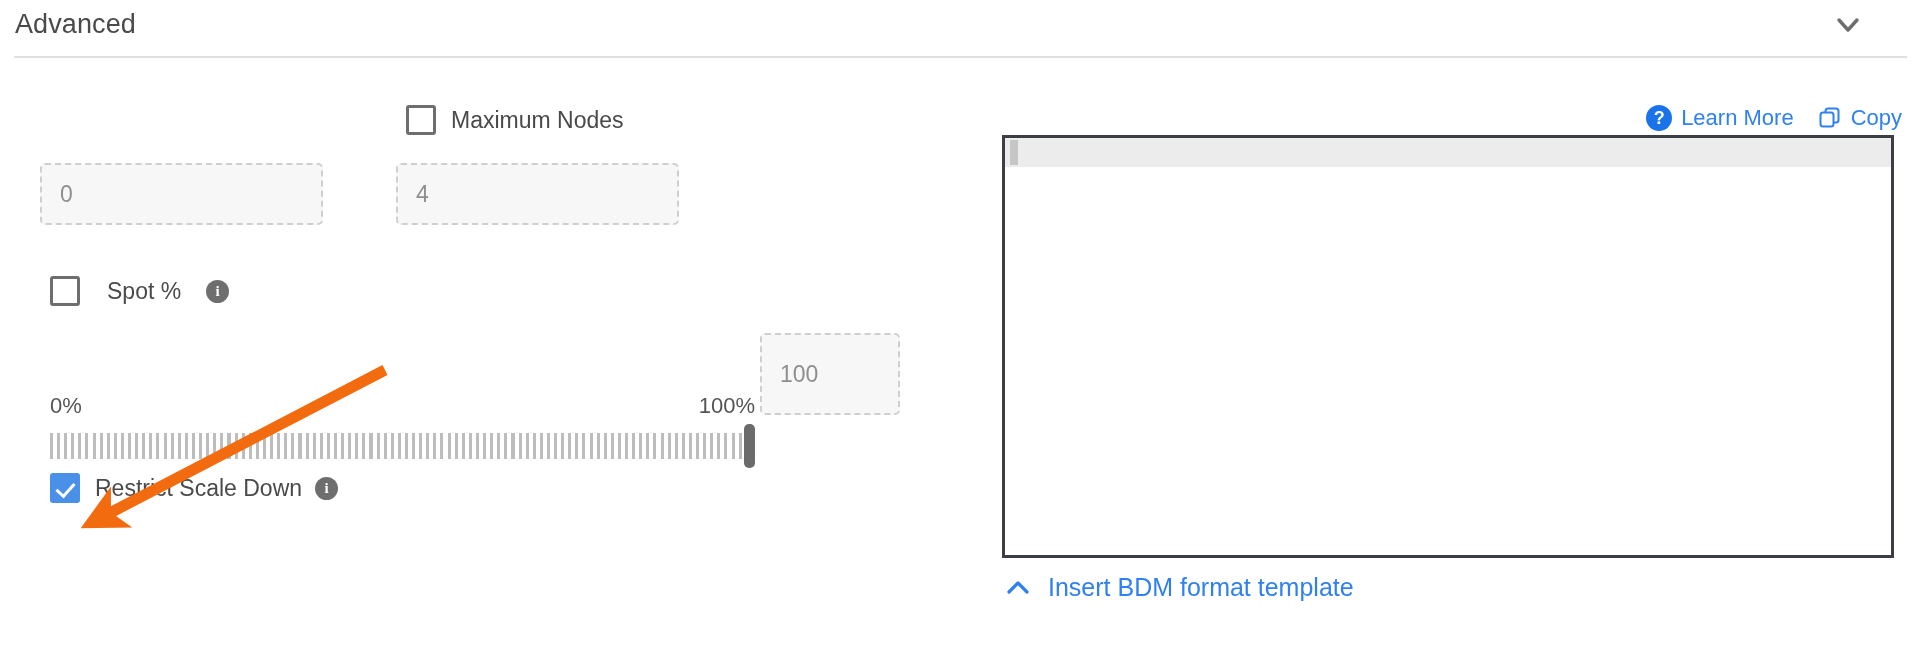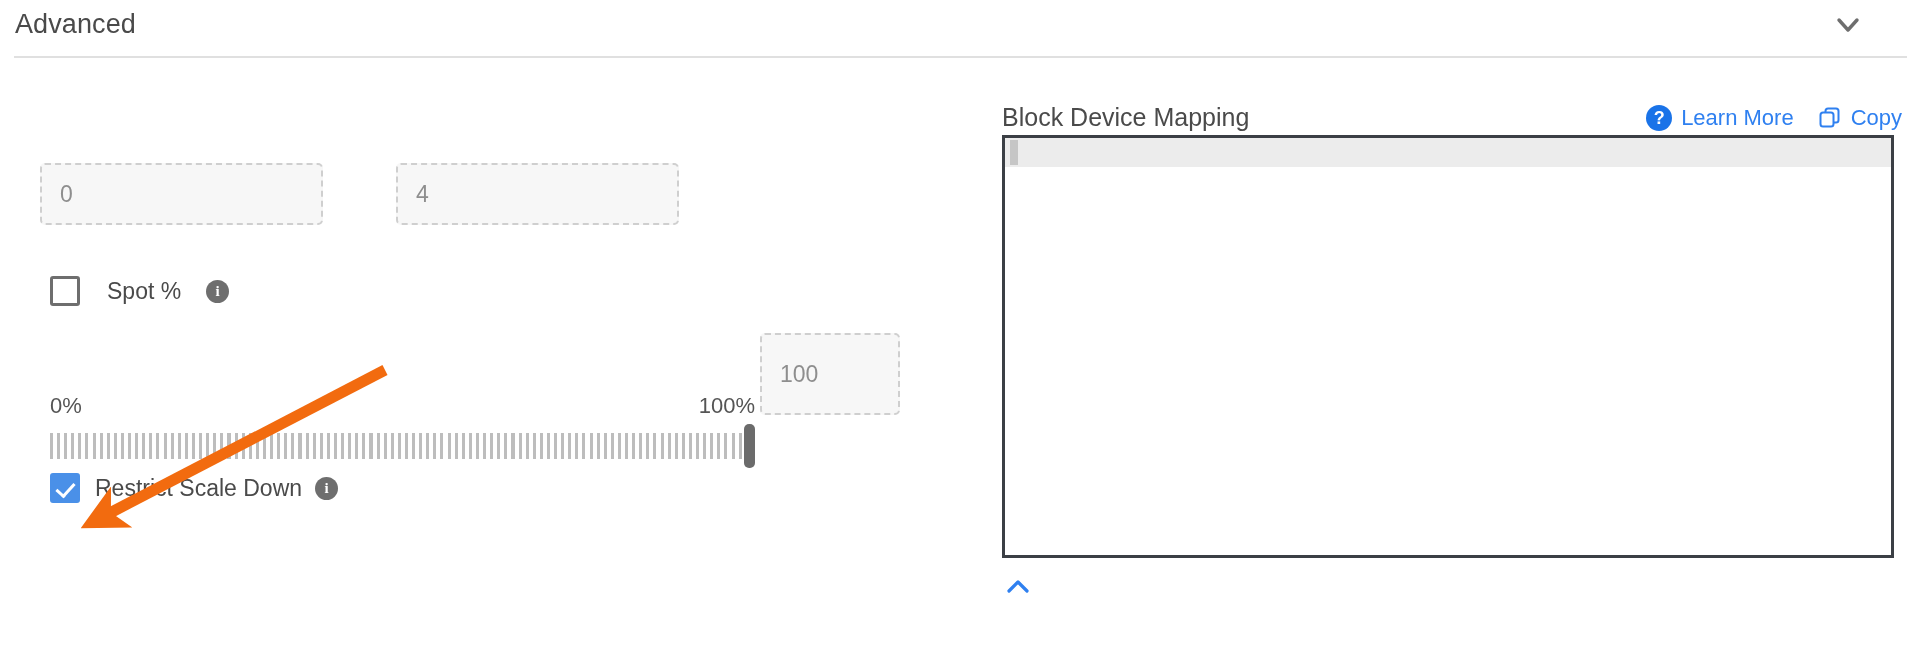--- a/index.html
+++ b/index.html
@@ -274,20 +274,24 @@
       <path d="M8 12 L17 22 L26 12" fill="none" stroke="#6e6e6e" stroke-width="3.4" stroke-linecap="round" stroke-linejoin="round"></path>
     </svg>
   </div>
   <div class="section-divider"></div>
 </div>
 
 <div class="left-col">
 
   <div class="dashed-input" style="left:40px; top:105px; width:283px; height:62px;">0</div>
 
+  <div class="checkbox-row" style="left:406px; top:47px;">
+    <div class="cb"></div>
+    <div class="cb-label">Maximum Nodes</div>
+  </div>
   <div class="dashed-input" style="left:396px; top:105px; width:283px; height:62px;">4</div>
 
   <div class="checkbox-row" style="left:50px; top:218px;gap:12px;">
     <div class="cb"></div>
     <div class="cb-label">Spot %</div>
     <div class="info-icon">i</div>
   </div>
 
   <div class="slider-wrap">
     <div class="slider-minlabel">0%</div>
@@ -298,21 +302,20 @@
   <div class="dashed-input" style="left:760px; top:275px; width:140px; height:82px;">100</div>
 
   <div class="checkbox-row" style="left:50px; top:415px;">
     <div class="cb checked"></div>
     <div class="cb-label">Restrict Scale Down</div>
     <div class="info-icon">i</div>
   </div>
 </div>
 
 <div class="right-col">
-  <div class="bdm-title">Block Device Mapping</div>
 
   <div class="bdm-actions">
     <div class="action-link">
       <span class="q-badge">?</span>
       <span>Learn More</span>
     </div>
     <div class="action-link">
       <span class="copy-ico">
         <svg viewBox="0 0 24 24" width="24" height="24" aria-hidden="true">
           <rect x="7.5" y="2.5" width="13" height="14" rx="2.5" fill="none" stroke="#2f80f0" stroke-width="2"></rect>
@@ -328,20 +331,21 @@
       <div class="code-gutter"></div>
     </div>
   </div>
 
   <div class="insert-link">
     <span class="chev-up">
       <svg viewBox="0 0 28 28" width="28" height="28" aria-hidden="true">
         <path d="M5 18 L14 9 L23 18" fill="none" stroke="#2f80f0" stroke-width="3.2" stroke-linecap="round" stroke-linejoin="round"></path>
       </svg>
     </span>
+    <span>Insert BDM format template</span>
   </div>
 </div>
 
 <svg class="annot-arrow" viewBox="0 0 1920 656">
   <defs>
     <marker id="arrowhead" markerWidth="4.2" markerHeight="4.2" refX="1.4" refY="2.1" orient="auto">
       <path d="M0,0 L4.2,2.1 L0,4.2 L1.1,2.1 Z" fill="#f26b0f"></path>
     </marker>
   </defs>
   <line x1="385" y1="370" x2="108" y2="514" stroke="#f26b0f" stroke-width="11" stroke-linecap="butt" marker-end="url(#arrowhead)"></line>

